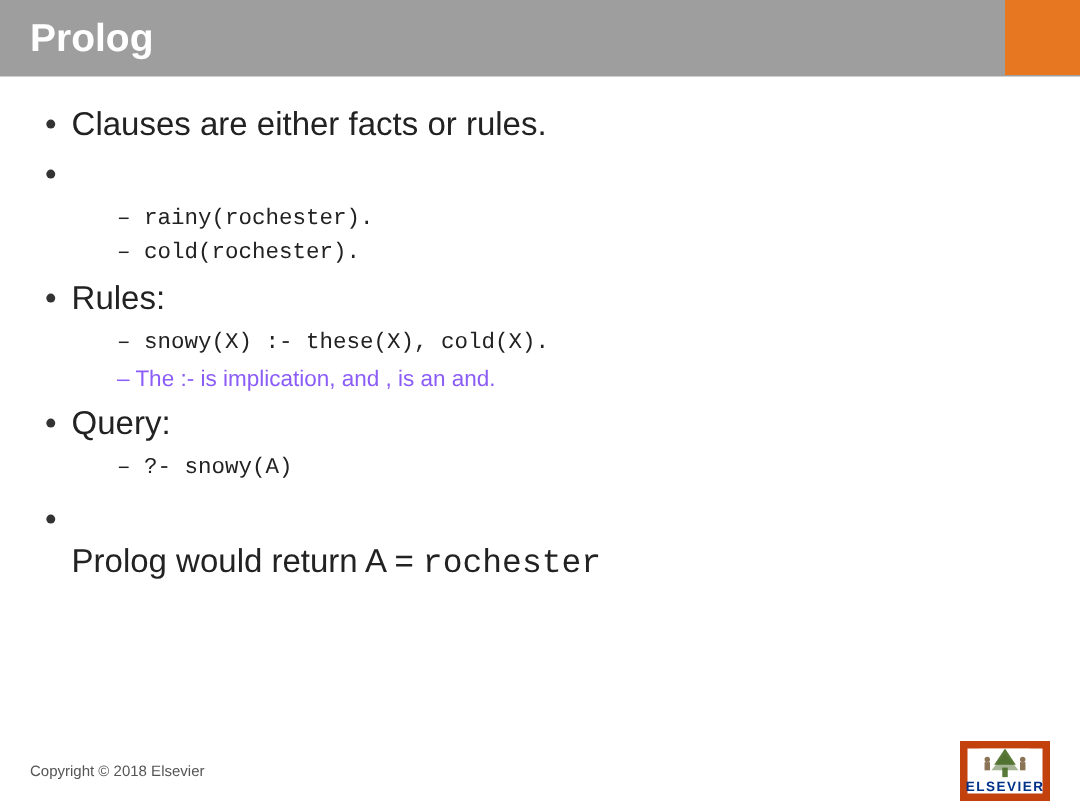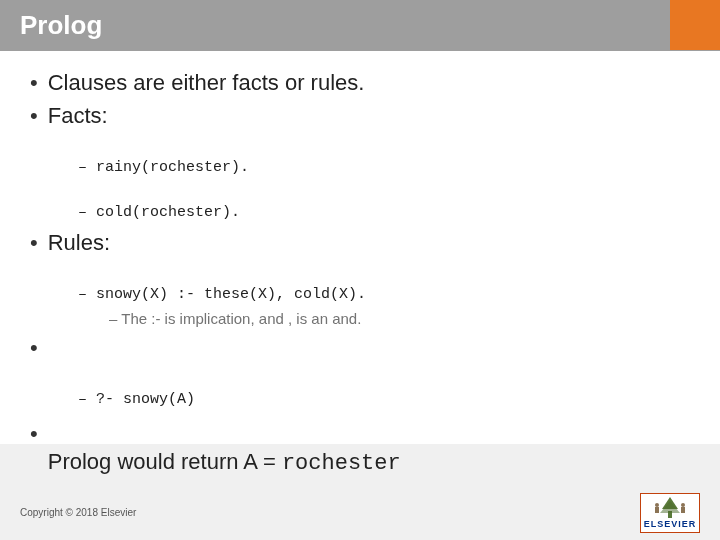--- a/index.html
+++ b/index.html
@@ -8,21 +8,21 @@
       width: 720px;
       height: 540px;
       background: #f0f0f0;
       font-family: Arial, Helvetica, sans-serif;
       overflow: hidden;
       position: relative;
     }
 
     .slide {
       width: 720px;
-      height: 444px;
+      height: 540px;
       background: #ffffff;
       position: relative;
       display: flex;
       flex-direction: column;
     }
 
     .header {
       background: #9e9e9e;
       padding: 10px 20px;
       display: flex;
@@ -75,34 +75,32 @@
     .sub-items {
       margin-left: 48px;
       margin-bottom: 4px;
     }
 
     .sub-item {
       font-size: 15px;
       color: #222;
       line-height: 1.55;
       font-family: 'Courier New', Courier, monospace;
-      margin-top: 22px;
     }
 
     .sub-item-text {
       font-family: 'Courier New', Courier, monospace;
       font-size: 15px;
     }
 
     .sub-item-mixed {
       font-family: Arial, Helvetica, sans-serif;
       font-size: 15px;
-      color: #737373;
+      color: #8b5cf6;
       line-height: 1.55;
-      margin-left: 31px;
     }
 
     .mono {
       font-family: 'Courier New', Courier, monospace;
     }
 
     .footer {
       display: flex;
       align-items: center;
       justify-content: space-between;
@@ -111,21 +109,21 @@
 
     .copyright {
       font-size: 10px;
       color: #555;
     }
 
     .elsevier-img {
       width: 60px;
       height: 40px;
       background: #fff;
-      border: 1px solid #c2410c;
+      border: 5px solid #c2410c;
       display: flex;
       align-items: center;
       justify-content: center;
       flex-direction: column;
     }
 
     .elsevier-label {
       font-size: 9px;
       color: #003087;
       font-weight: bold;
@@ -161,21 +159,20 @@
 
   <div class="content">
 
     <div class="bullet-item">
       <span class="bullet">•</span>
       <span class="bullet-text">Clauses are either facts or rules.</span>
     </div>
 
     <div class="bullet-item">
       <span class="bullet">•</span>
-      <span class="bullet-text">Facts:</span>
     </div>
 
     <div class="sub-items">
       <div class="sub-item">
         <span>– </span><span class="sub-item-text">rainy(rochester).</span>
       </div>
       <div class="sub-item">
         <span>– </span><span class="sub-item-text">cold(rochester).</span>
       </div>
     </div>
@@ -189,20 +186,21 @@
       <div class="sub-item">
         <span>– </span><span class="sub-item-text">snowy(X) :- these(X), cold(X).</span>
       </div>
       <div class="sub-item-mixed">
         <span>– </span><span>The :- is implication, and , is an and.</span>
       </div>
     </div>
 
     <div class="bullet-item">
       <span class="bullet">•</span>
+      <span class="bullet-text">Query:</span>
     </div>
 
     <div class="sub-items">
       <div class="sub-item">
         <span>– </span><span class="sub-item-text">?- snowy(A)</span>
       </div>
     </div>
 
     <div class="last-bullet">
       <span class="bullet">•</span>

